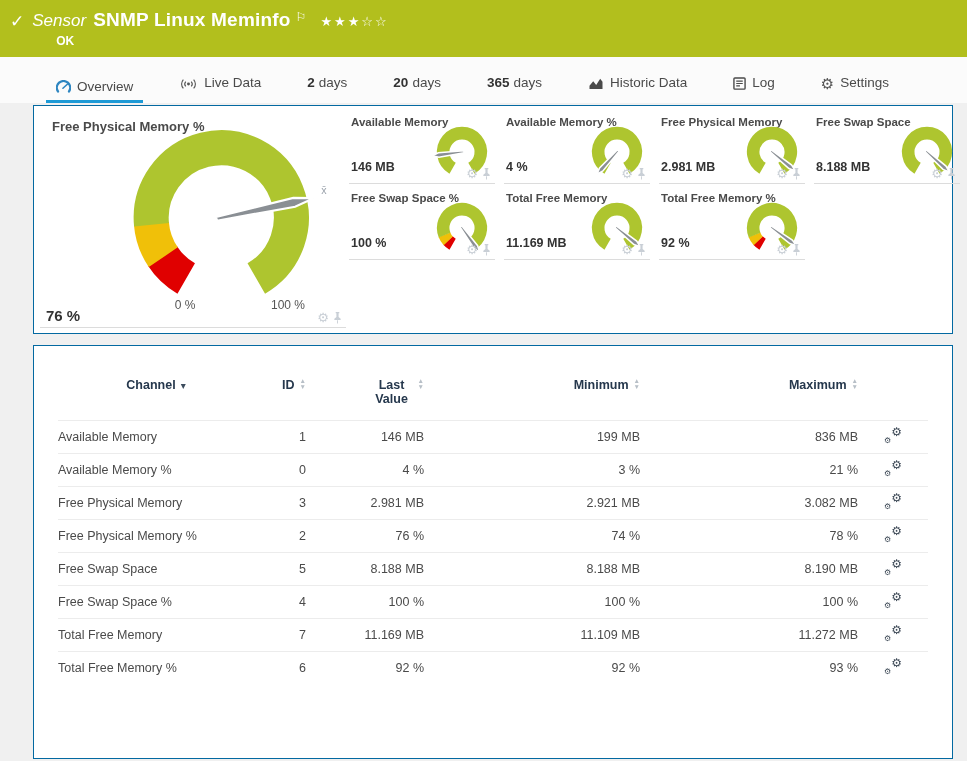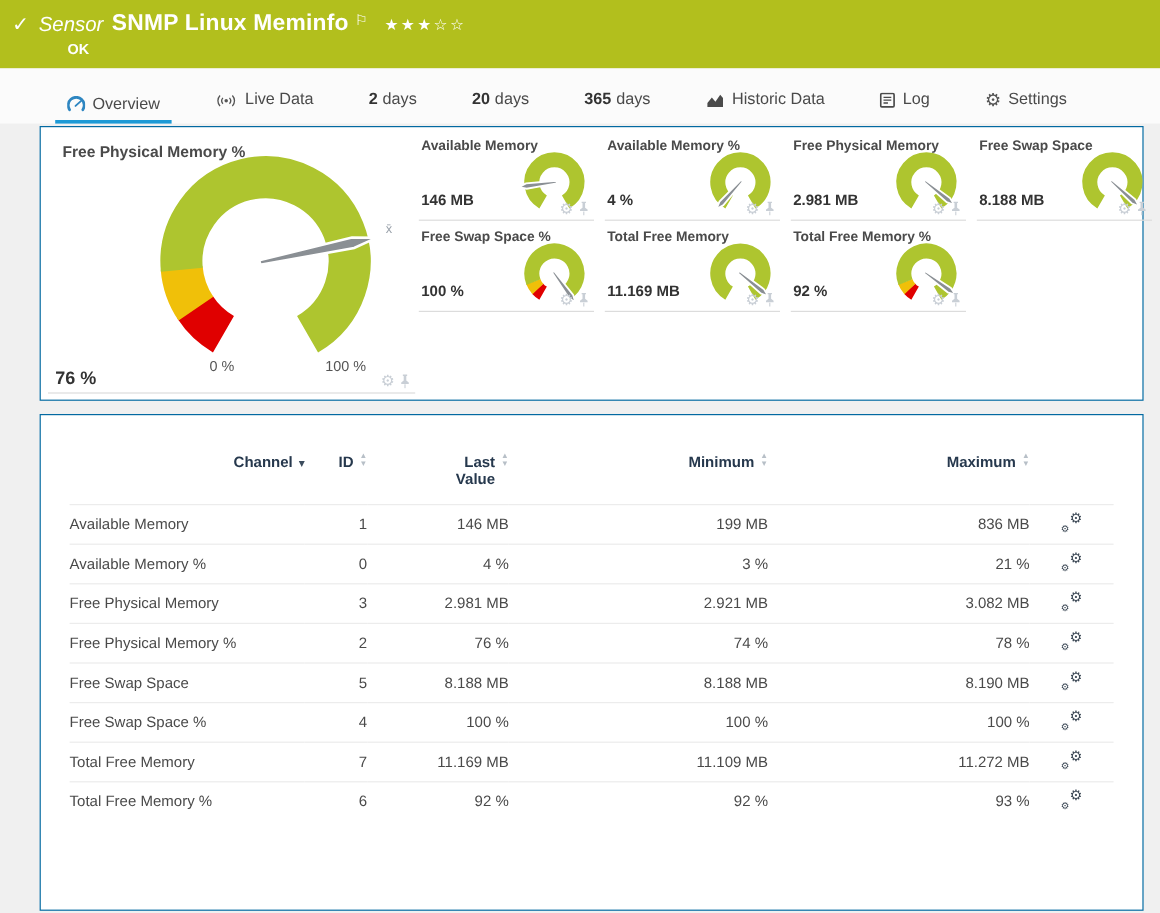--- a/index.html
+++ b/index.html
@@ -42,28 +42,28 @@
 
   .small-grid{position:absolute;left:315px;top:6px;display:grid;grid-template-columns:repeat(4,146px);gap:4px 9px;}
   .gauge-cell{position:relative;height:72px;border-bottom:1px solid #dcdcdc;}
   .gc-title{position:absolute;left:2px;top:4px;font-size:11.5px;font-weight:bold;color:#4a4a4a;}
   .gc-svg{position:absolute;right:2px;top:11px;width:62px;height:56px;}
   .gc-value{position:absolute;left:2px;bottom:9px;font-size:12.5px;font-weight:bold;color:#333;}
 
   
   .table-panel{min-height:414px;padding:26px 24px 10px;}
   table{border-collapse:collapse;width:100%;table-layout:fixed;}
-  th{font-size:12.5px;color:#26384d;font-weight:bold;text-align:right;vertical-align:top;padding:6px 0 14px;cursor:pointer;}
+  th{font-size:12.5px;color:#26384d;font-weight:bold;text-align:center;vertical-align:top;padding:6px 0 14px;cursor:pointer;}
   th.num,td.num{text-align:right;}
   td{font-size:12.5px;color:#4a4a4a;height:33px;border-top:1px solid #ececec;padding:0;}
   tr th{border-bottom:0;}
   .caret{color:#3c4c5d;font-size:10px;margin-left:5px;}
   .sort{display:inline-block;vertical-align:top;margin-left:5px;}
   .sort i{display:block;font-style:normal;font-size:6.5px;line-height:5.5px;color:#b7bfc7;}
-  .lastwrap{display:inline-block;width:42px;text-align:right;}
+  .lastwrap{display:inline-block;width:42px;text-align:center;}
   td.action{text-align:center;}
   .gears{position:relative;display:inline-block;width:18px;height:16px;cursor:pointer;color:#3f4b58;}
   .gears .g1{position:absolute;right:0;top:-3px;font-size:12px;}
   .gears .g2{position:absolute;left:0;bottom:-1px;font-size:8px;}
 </style>
 </head>
 <body>
 
 <div class="page">
 

